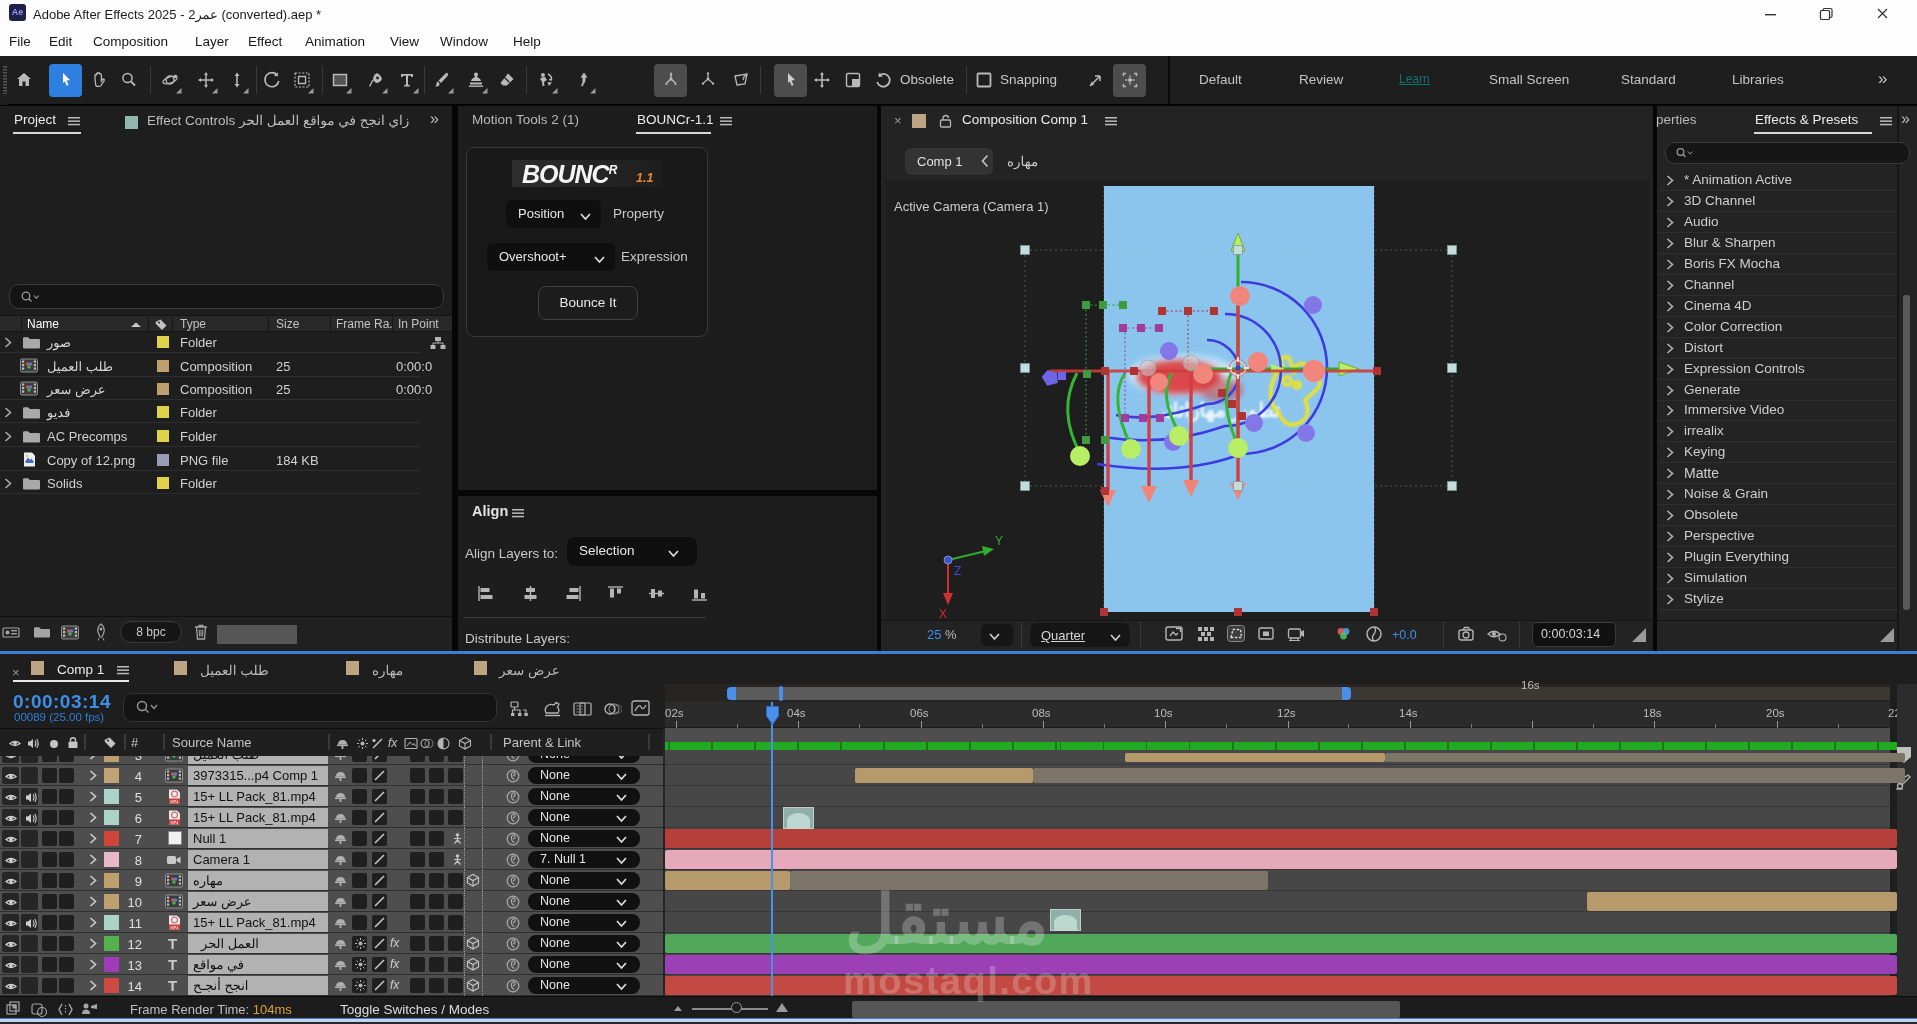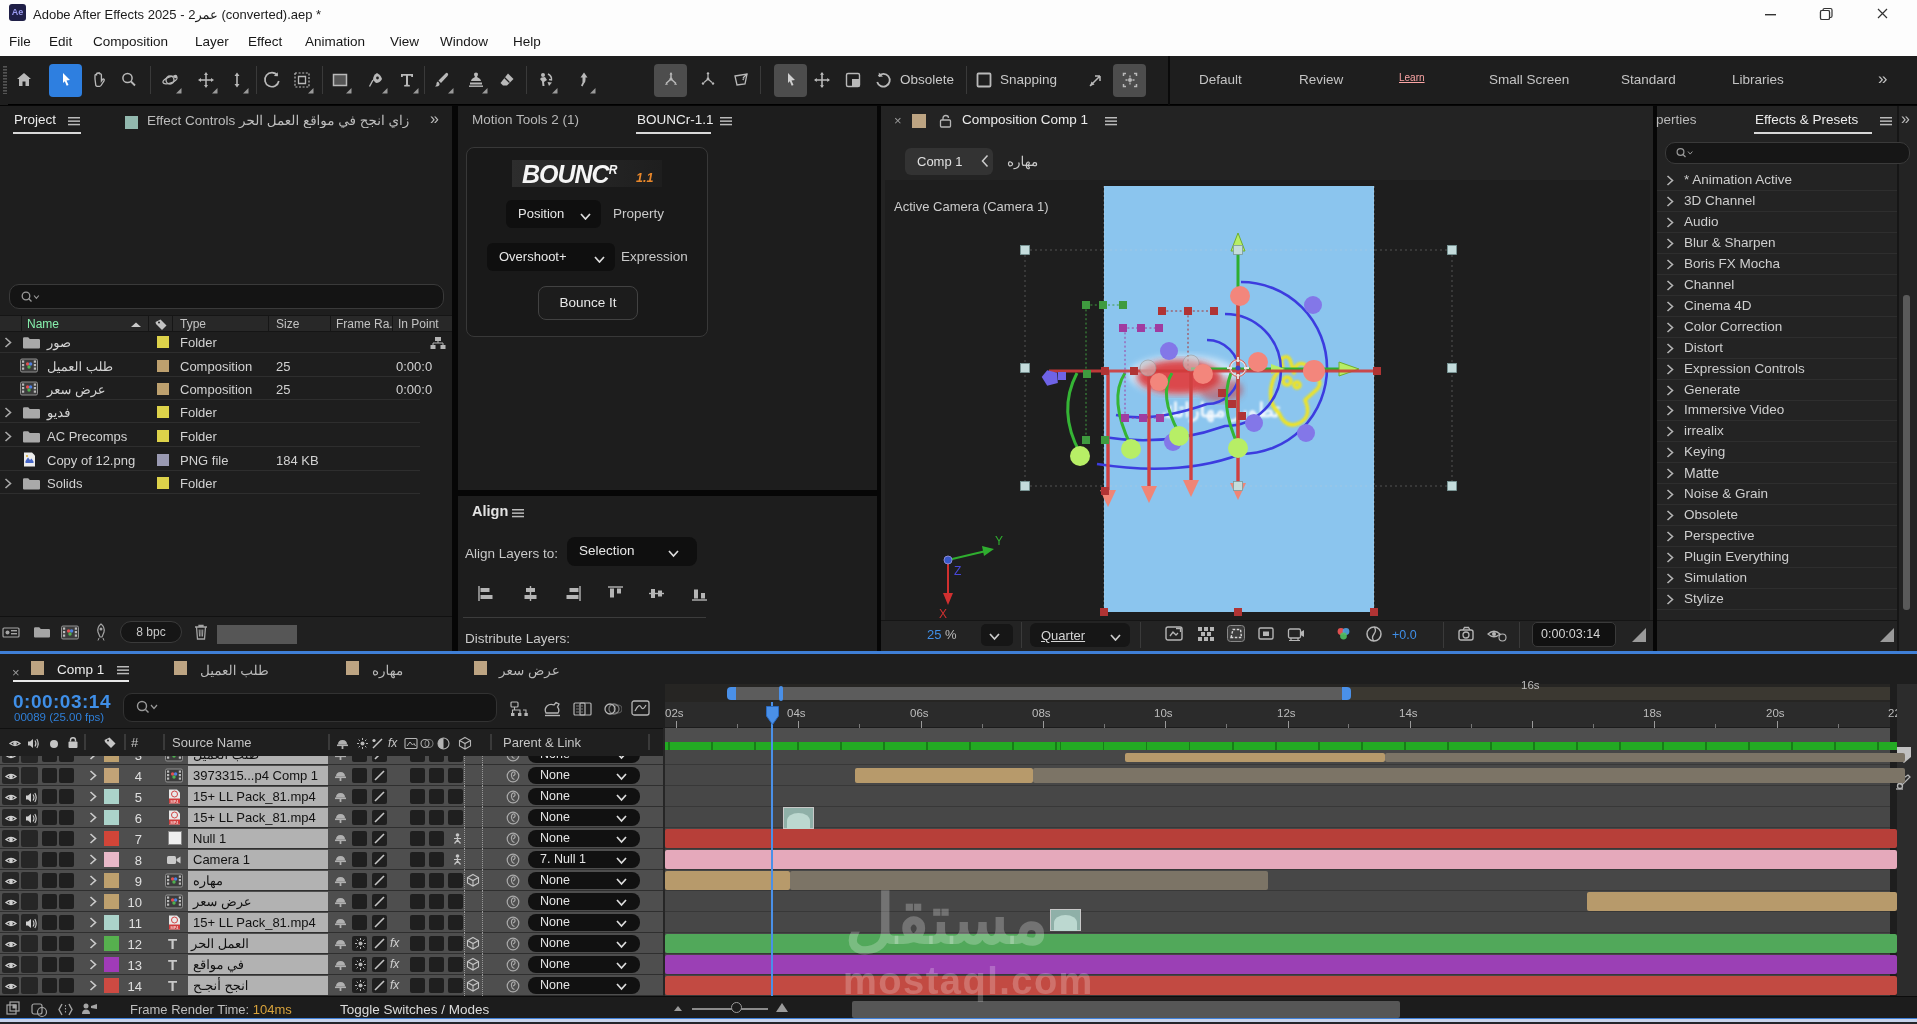--- a/index.html
+++ b/index.html
@@ -198,21 +198,21 @@
 <svg class="a" style="left:1120px;top:70px;" width="20" height="20" viewBox="0 0 20 20">
     <g stroke="#b9b9b9" stroke-width="1.5" fill="none">
       <path d="M3.5 6 L3.5 3.5 L6 3.5 M14 3.5 L16.5 3.5 L16.5 6 M16.5 14 L16.5 16.5 L14 16.5 M6 16.5 L3.5 16.5 L3.5 14"></path>
     </g>
     <circle cx="10" cy="10" r="2" fill="#b9b9b9"></circle>
     <path d="M10 5.5 L10 7.5 M10 12.5 L10 14.5 M5.5 10 L7.5 10 M12.5 10 L14.5 10" stroke="#b9b9b9" stroke-width="1.3"></path>
   </svg>
 <div class="a" style="left:1168px;top:56px;width:2px;height:49px;background:#0a0a0a;"></div>
 <div class="a" style="left:1199px;top:72px;white-space:nowrap;font-size:13.5px;color:#c4c4c4;">Default</div>
 <div class="a" style="left:1299px;top:72px;white-space:nowrap;font-size:13.5px;color:#c4c4c4;">Review</div>
-<div class="a" style="left:1399px;top:72px;white-space:nowrap;font-size:10px;color:#fca5a5;text-decoration:underline;">Learn</div>
+<div class="a" style="left:1399px;top:72px;white-space:nowrap;font-size:12px;color:#0f766e;text-decoration:underline;">Learn</div>
 <div class="a" style="left:1489px;top:72px;white-space:nowrap;font-size:13.5px;color:#c4c4c4;">Small Screen</div>
 <div class="a" style="left:1621px;top:72px;white-space:nowrap;font-size:13.5px;color:#c4c4c4;">Standard</div>
 <div class="a" style="left:1732px;top:72px;white-space:nowrap;font-size:13.5px;color:#c4c4c4;">Libraries</div>
 <div class="a" style="left:1878px;top:69px;white-space:nowrap;font-size:17px;color:#c4c4c4;">»</div>
 <div class="a" style="left:0px;top:106px;width:452px;height:545px;background:#1e1e1e;"></div>
 <div class="a" style="left:14px;top:112px;white-space:nowrap;font-size:13.5px;color:#ececec;">Project</div>
 <svg class="a" style="left:68px;top:116px;" width="12" height="12" viewBox="0 0 12 12">
     <rect x="0" y="1.0" width="12" height="1.5" fill="#bbb"></rect>
     <rect x="0" y="4.4" width="12" height="1.5" fill="#bbb"></rect>
     <rect x="0" y="7.8" width="12" height="1.5" fill="#bbb"></rect>
@@ -221,21 +221,21 @@
 <div class="a" style="left:125px;top:116px;width:13px;height:13px;background:#92b8ae;"></div>
 <div class="a" style="left:147px;top:112px;white-space:nowrap;font-size:13.5px;color:#bdbdbd;width:285px;overflow:hidden;">Effect Controls <span style="direction:rtl;unicode-bidi:embed">زاي انجح في مواقع العمل الحر</span></div>
 <div class="a" style="left:430px;top:110px;white-space:nowrap;font-size:16px;color:#bbb;">»</div>
 <div class="a" style="left:9px;top:284px;width:435px;height:25px;background:#141414;border:1px solid #3a3a3a;border-radius:10px;"></div>
 <svg class="a" style="left:21px;top:291px;" width="20" height="12" viewBox="0 0 20 12">
     <circle cx="5" cy="5" r="3.8" fill="none" stroke="#999" stroke-width="1.3"></circle>
     <path d="M7.8 7.8 L10.5 10.5" stroke="#999" stroke-width="1.3"></path>
     <path d="M13 4.5 l2.4 2.8 l2.4-2.8" fill="none" stroke="#999" stroke-width="1.1"></path>
   </svg>
 <div class="a" style="left:0px;top:315px;width:452px;height:17px;background:#282828;border-top:1px solid #151515;border-bottom:1px solid #151515;"></div>
-<div class="a" style="left:27px;top:317px;white-space:nowrap;font-size:12px;color:#86efac;">Name</div>
+<div class="a" style="left:27px;top:317px;white-space:nowrap;font-size:12px;color:#ffffff;">Name</div>
 <div class="a" style="left:180px;top:317px;white-space:nowrap;font-size:12px;color:#c3c3c3;">Type</div>
 <div class="a" style="left:276px;top:317px;white-space:nowrap;font-size:12px;color:#c3c3c3;">Size</div>
 <div class="a" style="left:398px;top:317px;white-space:nowrap;font-size:12px;color:#c3c3c3;text-align:right;">In Point</div>
 <div class="a" style="left:336px;top:317px;white-space:nowrap;font-size:12px;color:#c3c3c3;width:56px;overflow:hidden;">Frame Ra...</div>
 <svg class="a" style="left:129px;top:321px;" width="14" height="8" viewBox="0 0 14 8">
     <path d="M2 6 L7 1.5 L12 6 Z" fill="#c9c9c9"></path>
   </svg>
 <svg class="a" style="left:154px;top:318px;" width="13" height="12" viewBox="0 0 13 12">
     <path d="M1.5 4 L6.5 1.5 L12.5 7.5 L8 12 L2 6 Z" fill="#c3c3c3"></path>
     <circle cx="5" cy="4.5" r="1" fill="#222"></circle>
@@ -1360,21 +1360,21 @@
   </svg>
 <div class="a" style="left:21px;top:935px;width:17px;height:17px;background:#262626;border-radius:2px;"></div>
 <div class="a" style="left:42px;top:936px;width:15px;height:15px;background:#1f1f1f;border-radius:2px;"></div>
 <div class="a" style="left:59px;top:936px;width:15px;height:15px;background:#1f1f1f;border-radius:2px;"></div>
 <svg class="a" style="left:89px;top:938px;" width="8" height="11" viewBox="0 0 8 11">
     <path d="M1.5 1 L6.5 5.5 L1.5 10" fill="none" stroke="#ccc" stroke-width="1.6"></path>
   </svg>
 <div class="a" style="left:104px;top:936px;width:15px;height:15px;background:#56b04e;"></div>
 <div class="a" style="left:124px;top:937px;white-space:nowrap;font-size:13px;color:#e0e0e0;width:18px;text-align:right;">12</div>
 <div class="a" style="left:168px;top:935px;white-space:nowrap;font-size:15px;font-weight:bold;color:#c9c9c9;">T</div>
-<div class="a" style="left:188px;top:934px;width:140px;height:19px;background:#b2b2b2;color:#111;font-size:13px;line-height:19px;padding-left:3px;white-space:nowrap;overflow:hidden;direction:rtl;unicode-bidi:embed;text-align:left;">العمل الحر</div>
+<div class="a" style="left:188px;top:934px;width:140px;height:19px;background:#b2b2b2;color:#111;font-size:13px;line-height:19px;padding-left:13px;white-space:nowrap;overflow:hidden;direction:rtl;unicode-bidi:embed;text-align:left;">العمل الحر</div>
 <svg class="a" style="left:334px;top:937px;" width="13" height="13" viewBox="0 0 13 13">
     <path d="M2 7.5 Q2 3 6.5 3 Q11 3 11 7.5 Z" fill="#b0b0b0"></path>
     <rect x="1" y="7.5" width="11" height="1.6" fill="#b0b0b0"></rect>
     <rect x="5.6" y="9" width="1.8" height="3" fill="#b0b0b0"></rect>
   </svg>
 <div class="a" style="left:352px;top:936px;width:15px;height:15px;background:#1f1f1f;border-radius:2px;"></div>
 <svg class="a" style="left:354px;top:937px;" width="13" height="13" viewBox="0 0 13 13">
     <circle cx="6.5" cy="6.5" r="2" fill="#b5b5b5"></circle>
     <g stroke="#b5b5b5">
       <path d="M6.5 1 L6.5 3 M6.5 10 L6.5 12 M1 6.5 L3 6.5 M10 6.5 L12 6.5 M2.6 2.6 L4 4 M9 9 L10.4 10.4 M2.6 10.4 L4 9 M9 4 L10.4 2.6"></path>

